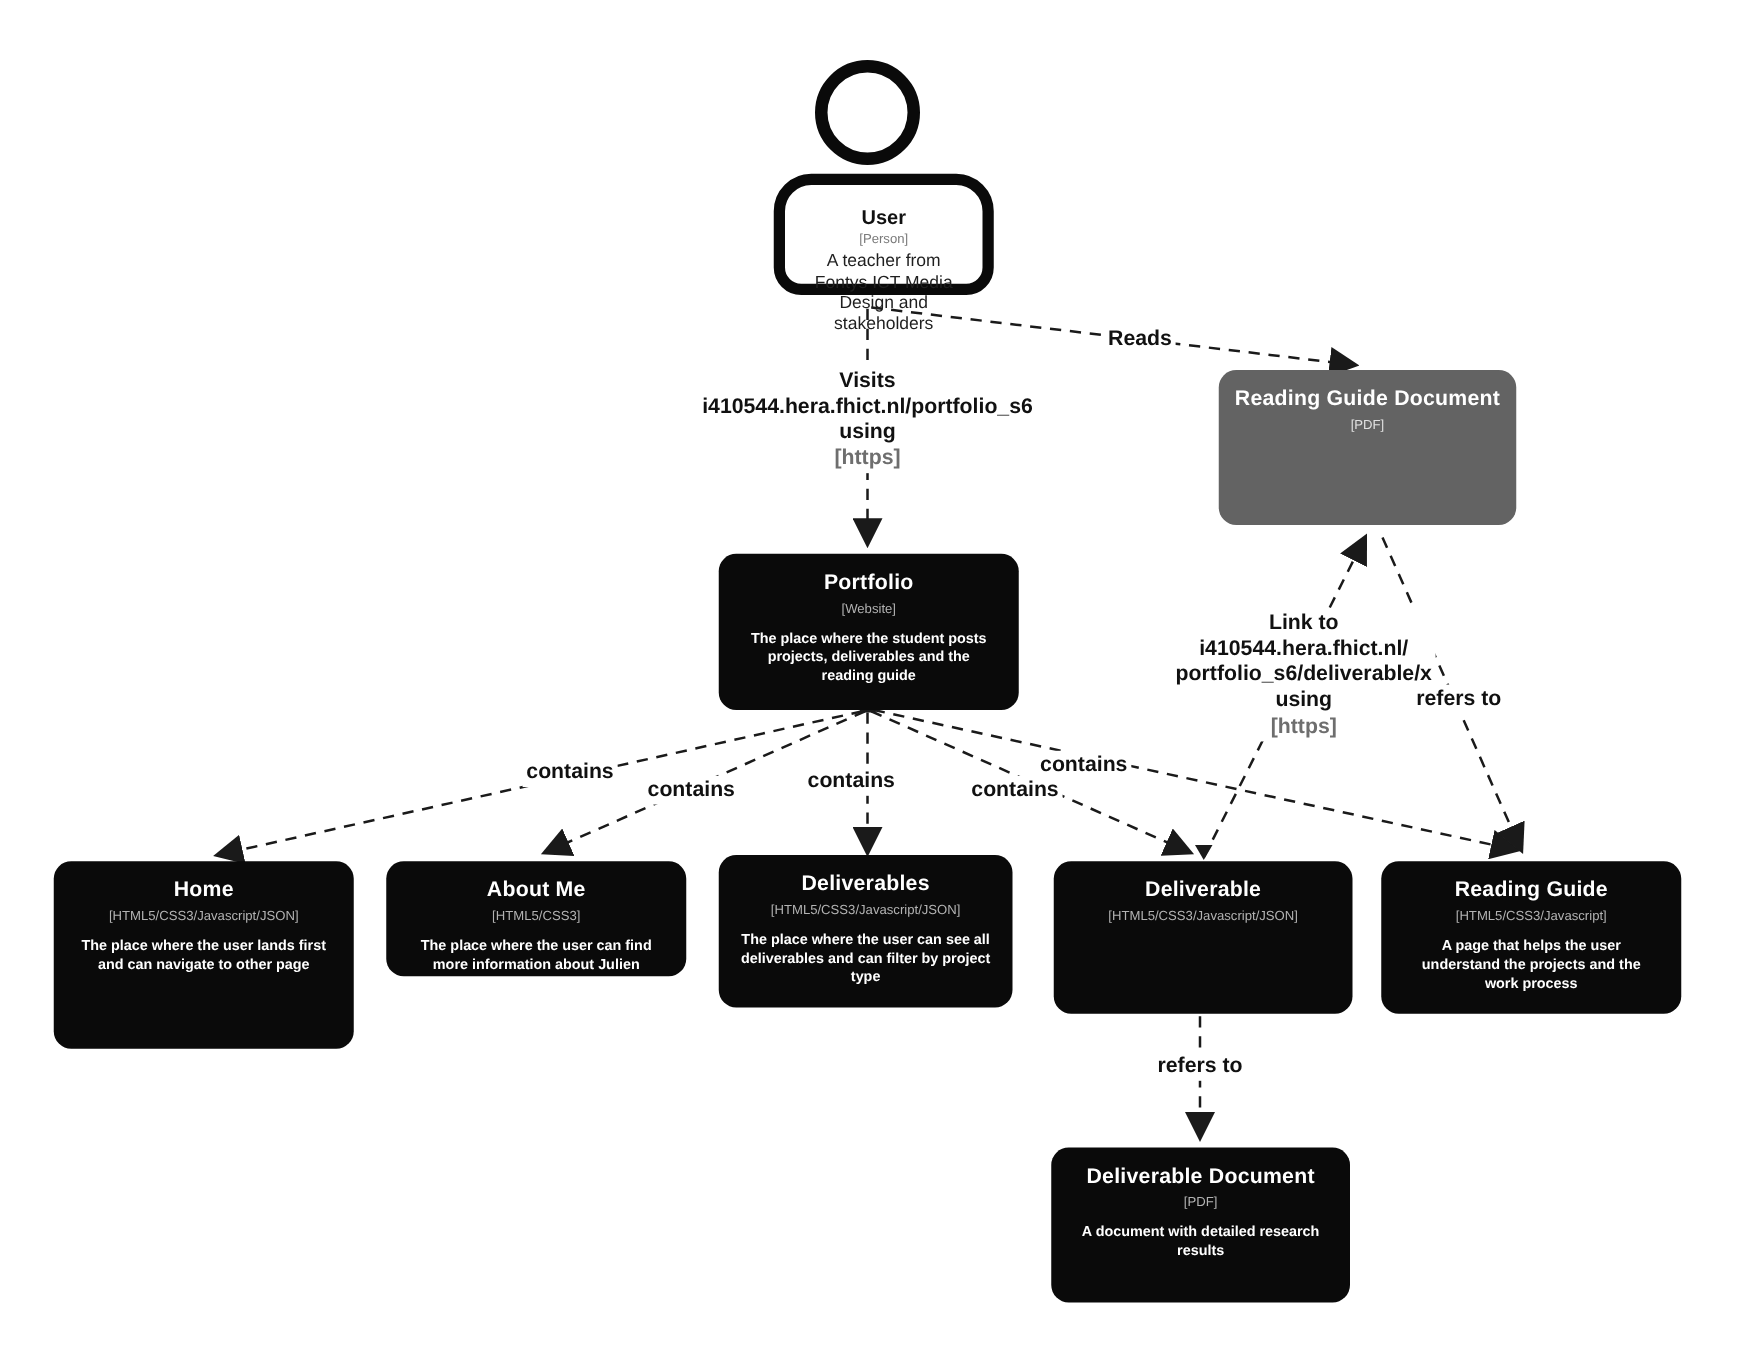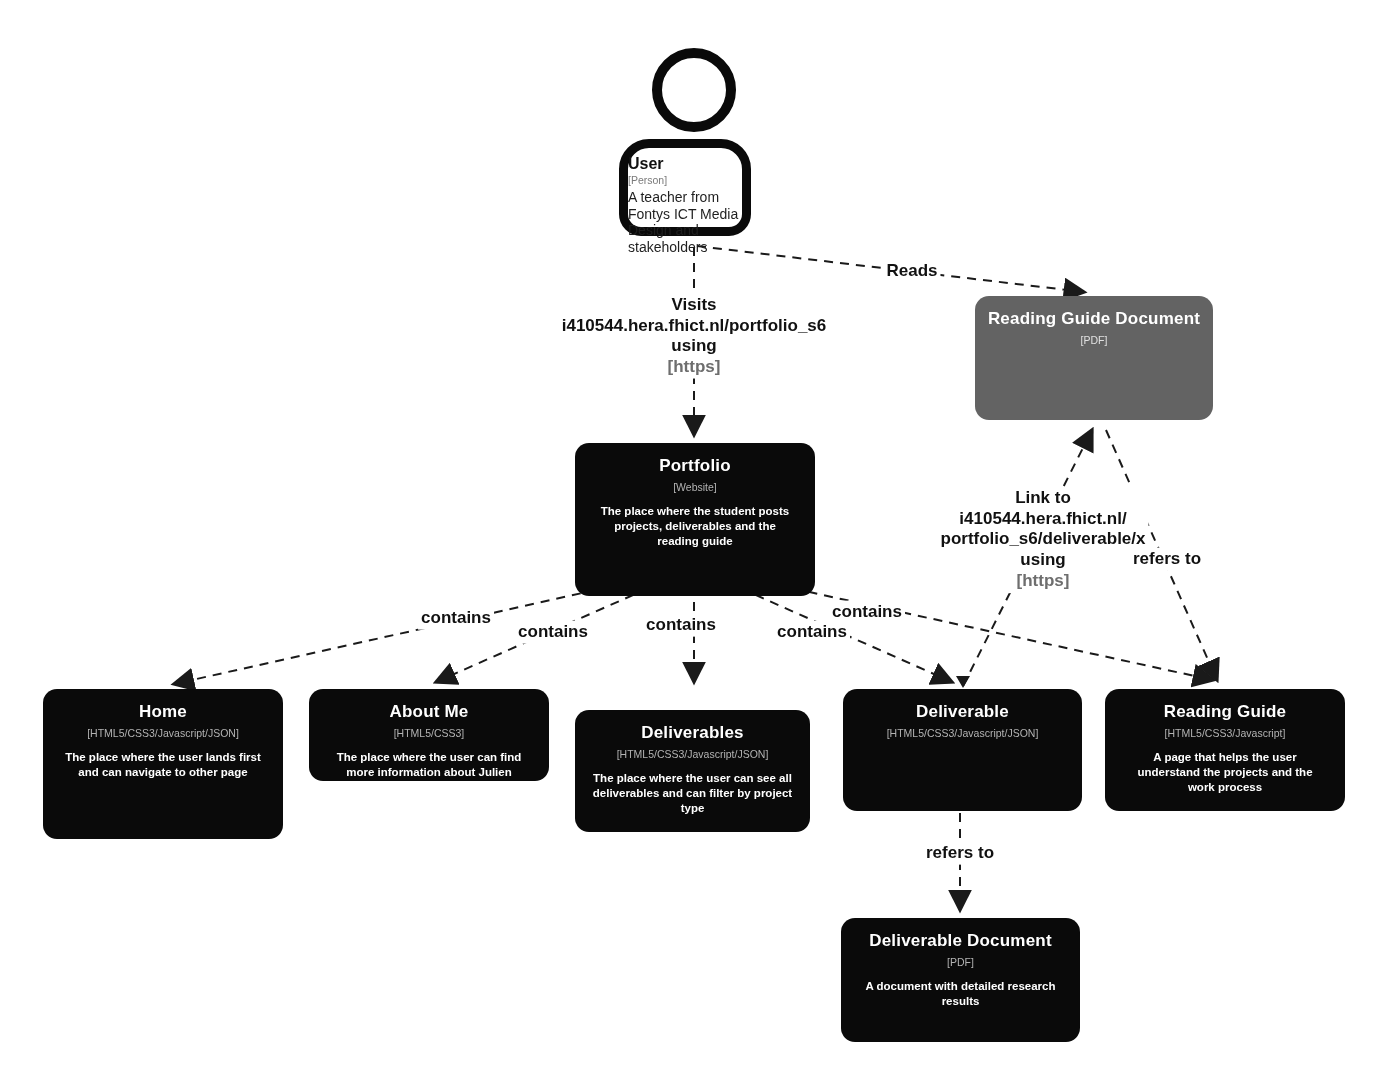--- a/index.html
+++ b/index.html
@@ -22,23 +22,23 @@
   .node .type{font-size:10.5px;font-weight:500;color:#b3b3b3;margin-top:5px;}
   .node.gray .type{color:#e0e0e0;}
   .node .desc{font-size:11.5px;font-weight:600;line-height:1.32;margin:11px auto 0;max-width:205px;}
 
   
   .person-head{
     position:absolute;left:652px;top:48px;width:84px;height:84px;box-sizing:border-box;
     border:10px solid #0a0a0a;border-radius:50%;background:#ffffff;
   }
   .person-body{
-    position:absolute;left:619px;top:139px;width:132px;height:97px;box-sizing:border-box;
+    position:absolute;left:619px;top:139px;width:176px;height:97px;box-sizing:border-box;
     border:9px solid #0a0a0a;border-radius:30px 30px 22px 22px;background:#ffffff;
-    text-align:left;padding-top:7px;color:#111111;
+    text-align:center;padding-top:18px;color:#111111;
   }
   .person-body .p-title{font-size:16px;font-weight:700;color:#111111;}
   .person-body .p-type{font-size:10.5px;font-weight:500;color:#7a7a7a;margin-top:1px;}
   .person-body .p-desc{font-size:14px;font-weight:500;color:#1f1f1f;line-height:1.18;margin:3px auto 0;max-width:126px;}
 
   
   .edge-label{
     position:absolute;transform:translate(-50%,-50%);background:#ffffff;
     font-size:17px;font-weight:700;color:#111111;text-align:center;line-height:1.22;
     padding:1px 3px;white-space:nowrap;
@@ -108,39 +108,39 @@
       <div class="p-type">[Person]</div>
       <div class="p-desc">A teacher from Fontys ICT Media Design and stakeholders</div>
     </div>
   </div>
 
   <div class="node gray" style="left:975px;top:296px;width:238px;height:124px">
     <div class="title">Reading Guide Document</div>
     <div class="type">[PDF]</div>
   </div>
 
-  <div class="node dark" style="left:575px;top:443px;width:240px;height:153px">
+  <div class="node dark" style="left:575px;top:443px;width:240px;height:125px">
     <div class="title">Portfolio</div>
     <div class="type">[Website]</div>
     <div class="desc">The place where the student posts projects, deliverables and the reading guide</div>
   </div>
 
   <div class="node dark" style="left:43px;top:689px;width:240px;height:150px">
     <div class="title">Home</div>
     <div class="type">[HTML5/CSS3/Javascript/JSON]</div>
     <div class="desc">The place where the user lands first and can navigate to other page</div>
   </div>
 
   <div class="node dark" style="left:309px;top:689px;width:240px;height:92px">
     <div class="title">About Me</div>
     <div class="type">[HTML5/CSS3]</div>
     <div class="desc">The place where the user can find more information about Julien Verheijen (student)</div>
   </div>
 
-  <div class="node dark" style="left:575px;top:710px;width:235px;height:122px">
+  <div class="node dark" style="left:575px;top:684px;width:235px;height:122px">
     <div class="title">Deliverables</div>
     <div class="type">[HTML5/CSS3/Javascript/JSON]</div>
     <div class="desc">The place where the user can see all deliverables and can filter by project type</div>
   </div>
 
   <div class="node dark" style="left:843px;top:689px;width:239px;height:122px">
     <div class="title">Deliverable</div>
     <div class="type">[HTML5/CSS3/Javascript/JSON]</div>
   </div>
 

